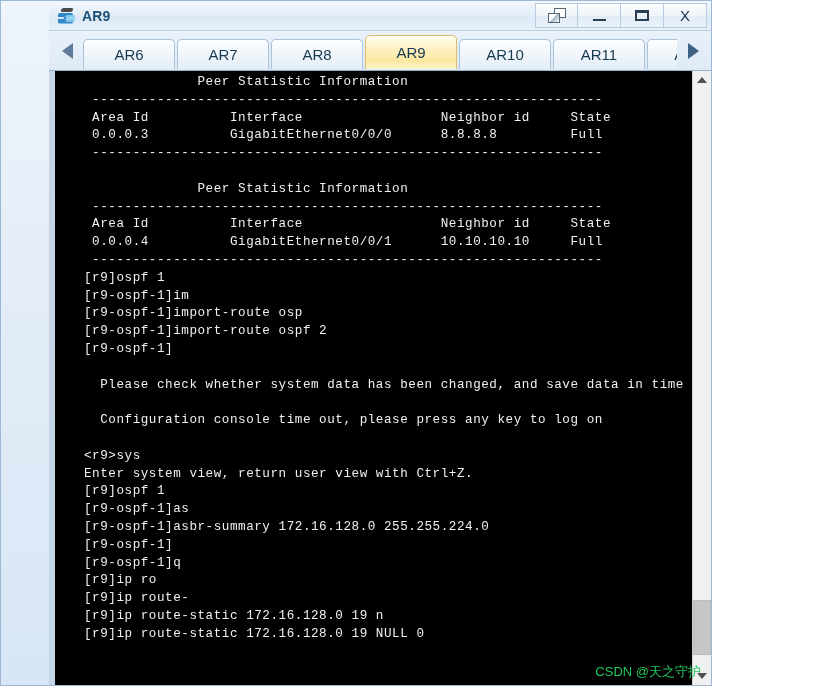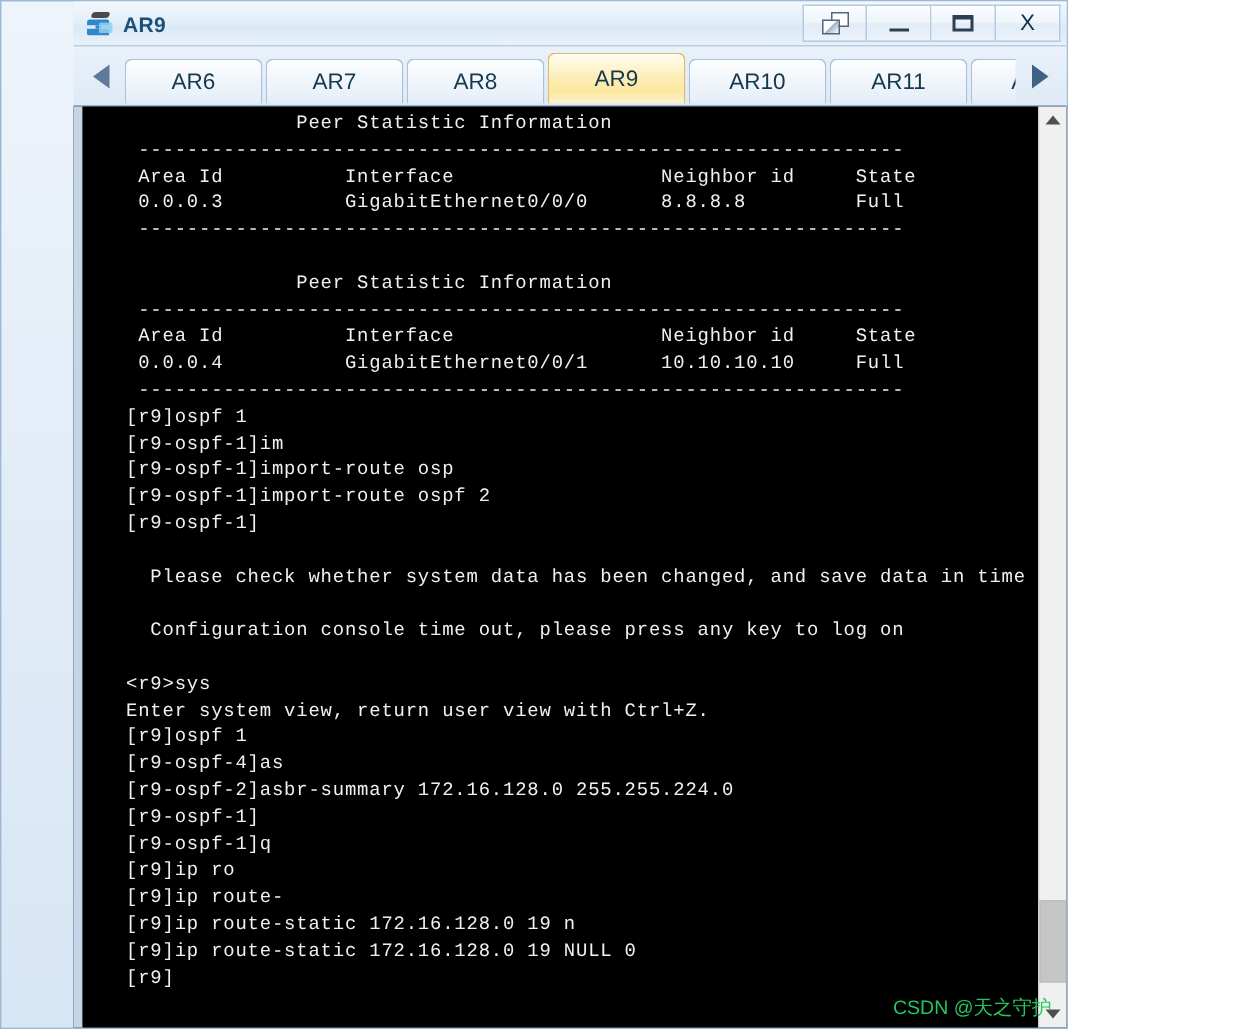--- a/index.html
+++ b/index.html
@@ -380,29 +380,28 @@
         <div class="line">[r9-ospf-1]import-route ospf 2</div>
         <div class="line">[r9-ospf-1]</div>
         <div class="line"></div>
         <div class="line">  Please check whether system data has been changed, and save data in time</div>
         <div class="line"></div>
         <div class="line">  Configuration console time out, please press any key to log on</div>
         <div class="line"></div>
         <div class="line">&lt;r9&gt;sys</div>
         <div class="line">Enter system view, return user view with Ctrl+Z.</div>
         <div class="line">[r9]ospf 1</div>
-        <div class="line">[r9-ospf-4]as</div>
-        <div class="line">[r9-ospf-2]asbr-summary 172.16.128.0 255.255.224.0</div>
+        <div class="line">[r9-ospf-1]as</div>
+        <div class="line">[r9-ospf-1]asbr-summary 172.16.128.0 255.255.224.0</div>
         <div class="line">[r9-ospf-1]</div>
         <div class="line">[r9-ospf-1]q</div>
         <div class="line">[r9]ip ro</div>
         <div class="line">[r9]ip route-</div>
         <div class="line">[r9]ip route-static 172.16.128.0 19 n</div>
         <div class="line">[r9]ip route-static 172.16.128.0 19 NULL 0</div>
-        <div class="line">[r9]</div>
       </div>
 
     <div class="vscroll">
       <div class="sb-btn">
         <div class="sb-up"></div>
       </div>
       <div class="sb-track">
         <div class="sb-thumb"></div>
       </div>
       <div class="sb-btn">

